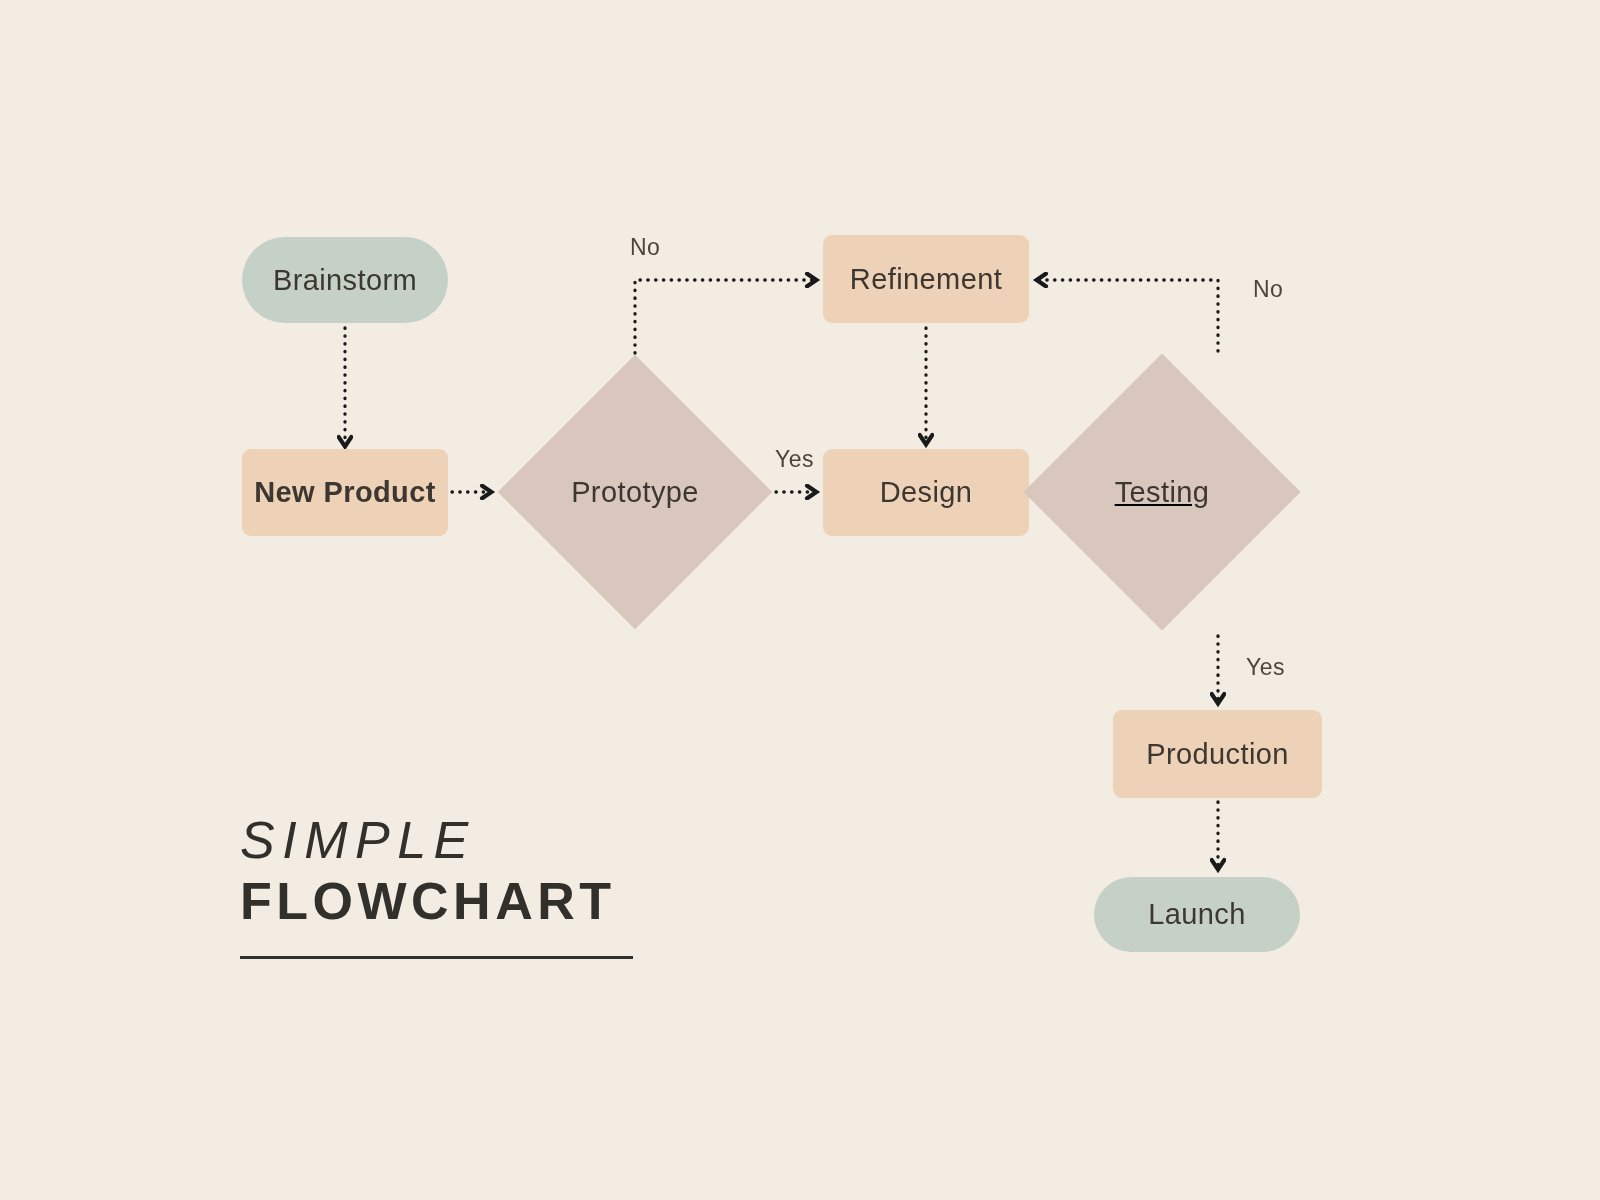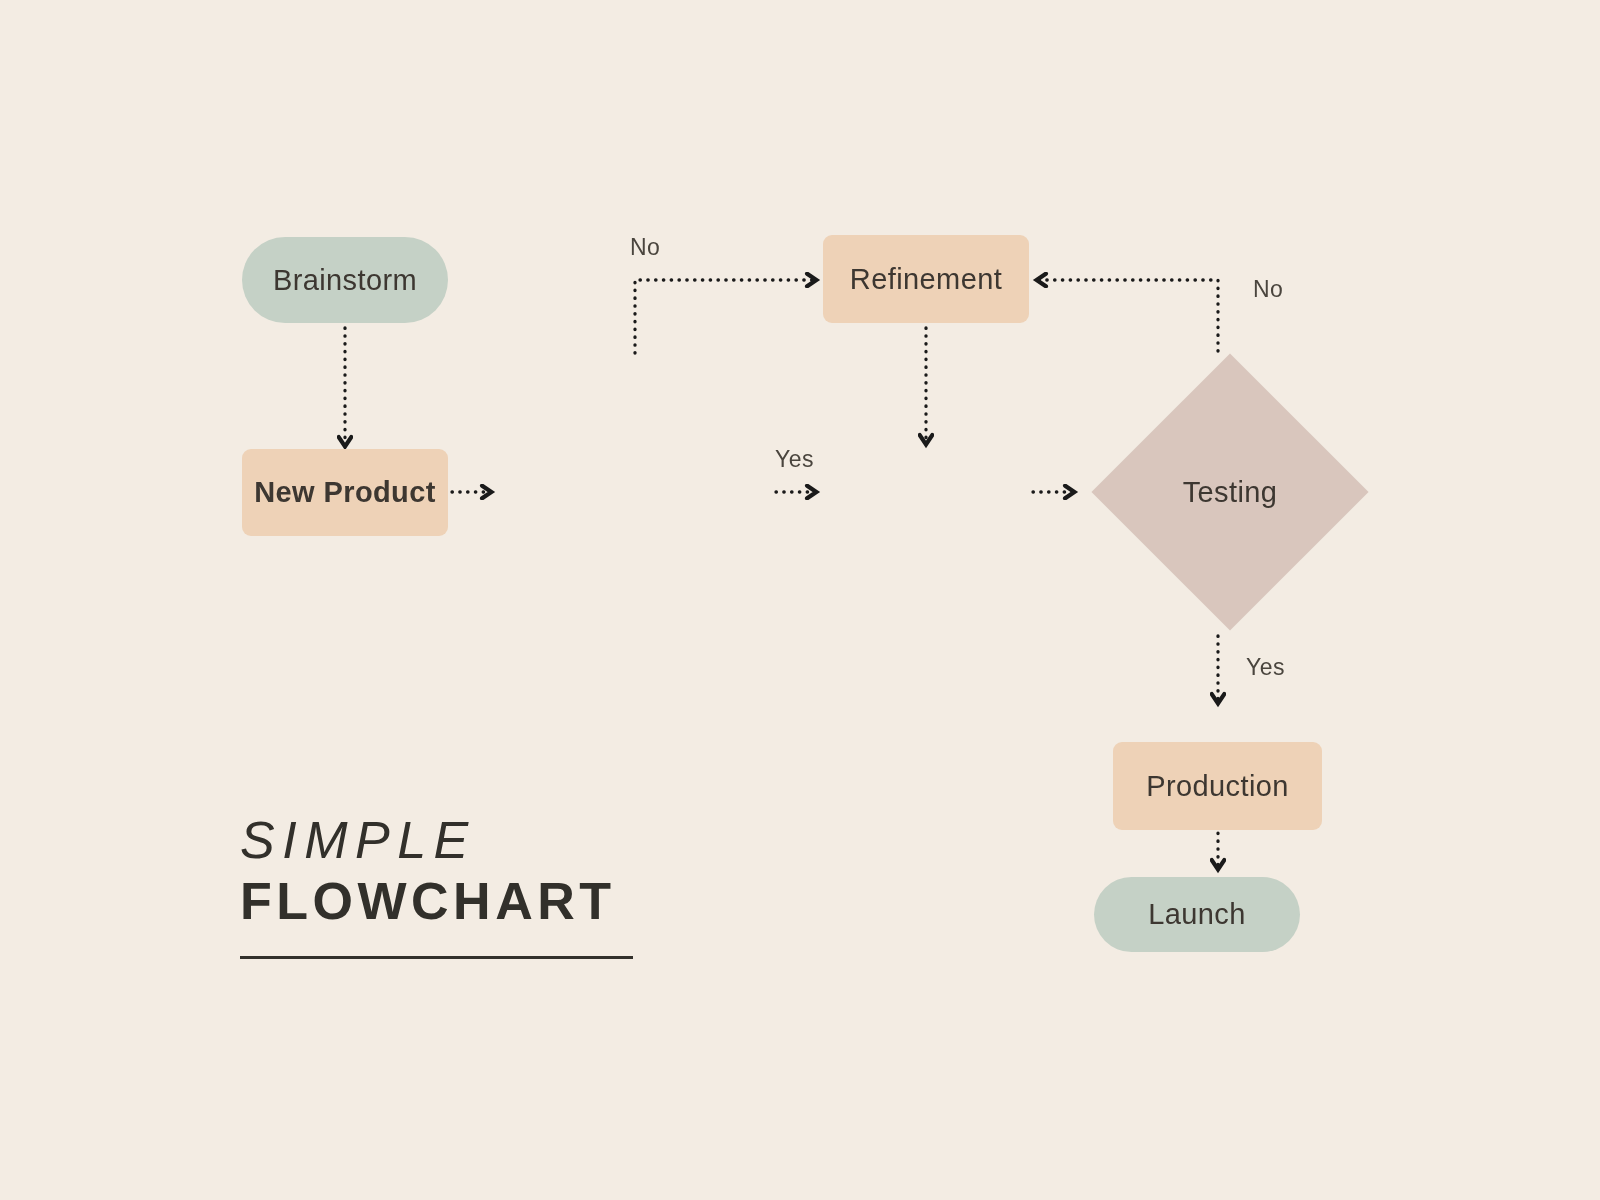--- a/index.html
+++ b/index.html
@@ -23,22 +23,22 @@
   .diamond-wrap { position: absolute; display: flex; align-items: center; justify-content: center; }
   .diamond-shape { position: absolute; inset: 0; transform: rotate(45deg); background: var(--decision, #d9c6bd); }
   .node-label { position: relative; color: var(--node-text, #3d3731); font-size: 29px; letter-spacing: 0.4px; white-space: nowrap; }
 
   
   #n-brainstorm  { left: 242px;  top: 237px; width: 206px; height: 86px; }
   #n-newproduct  { left: 242px;  top: 449px; width: 206px; height: 87px; font-weight: bold; }
   #n-prototype   { left: 538px;  top: 395px; width: 194px; height: 194px; }
   #n-refinement  { left: 823px;  top: 235px; width: 206px; height: 88px; }
   #n-design      { left: 823px;  top: 449px; width: 206px; height: 87px; }
-  #n-testing     { left: 1132px; top: 394px; width: 196px; height: 196px; }
-  #n-production  { left: 1113px; top: 710px; width: 209px; height: 88px; margin-top: 32px; }
+  #n-testing     { left: 1064px; top: 394px; width: 196px; height: 196px; text-decoration: underline; }
+  #n-production  { left: 1113px; top: 710px; width: 209px; height: 88px; }
   #n-launch      { left: 1094px; top: 877px; width: 206px; height: 75px; border-radius: 43px; }
 
   .edge-label {
     position: absolute; color: var(--edge-label, #4a453e);
     font-size: 23px; letter-spacing: 0.5px; white-space: nowrap;
   }
   #lbl-proto-no  { left: 630px;  top: 234px; }
   #lbl-proto-yes { left: 775px;  top: 446px; }
   #lbl-test-no   { left: 1253px; top: 276px; }
   #lbl-test-yes  { left: 1246px; top: 654px; }
@@ -82,25 +82,32 @@
   </svg>
 
   <div class="node pill" id="n-brainstorm">
     <span class="node-label">Brainstorm</span>
   </div>
 
   <div class="node rect" id="n-newproduct">
     <span class="node-label">New Product</span>
   </div>
 
+  <div class="diamond-wrap" id="n-prototype">
+    <div class="diamond-shape"></div>
+    <span class="node-label">Prototype</span>
+  </div>
 
   <div class="node rect" id="n-refinement">
     <span class="node-label">Refinement</span>
   </div>
 
+  <div class="node rect" id="n-design">
+    <span class="node-label">Design</span>
+  </div>
 
   <div class="diamond-wrap" id="n-testing">
     <div class="diamond-shape"></div>
     <span class="node-label">Testing</span>
   </div>
 
   <div class="node rect" id="n-production">
     <span class="node-label">Production</span>
   </div>
 

